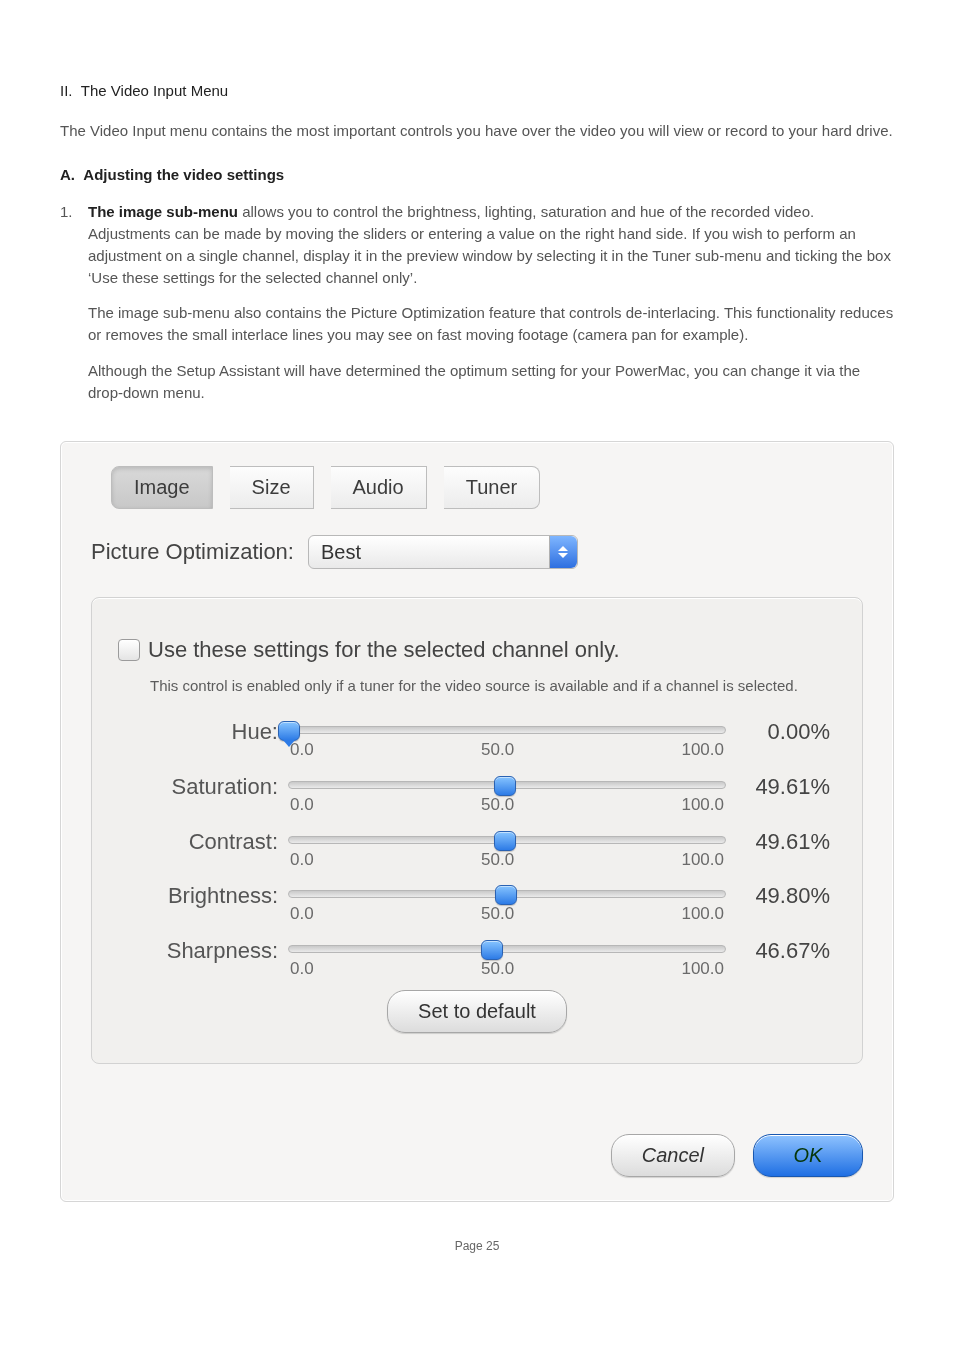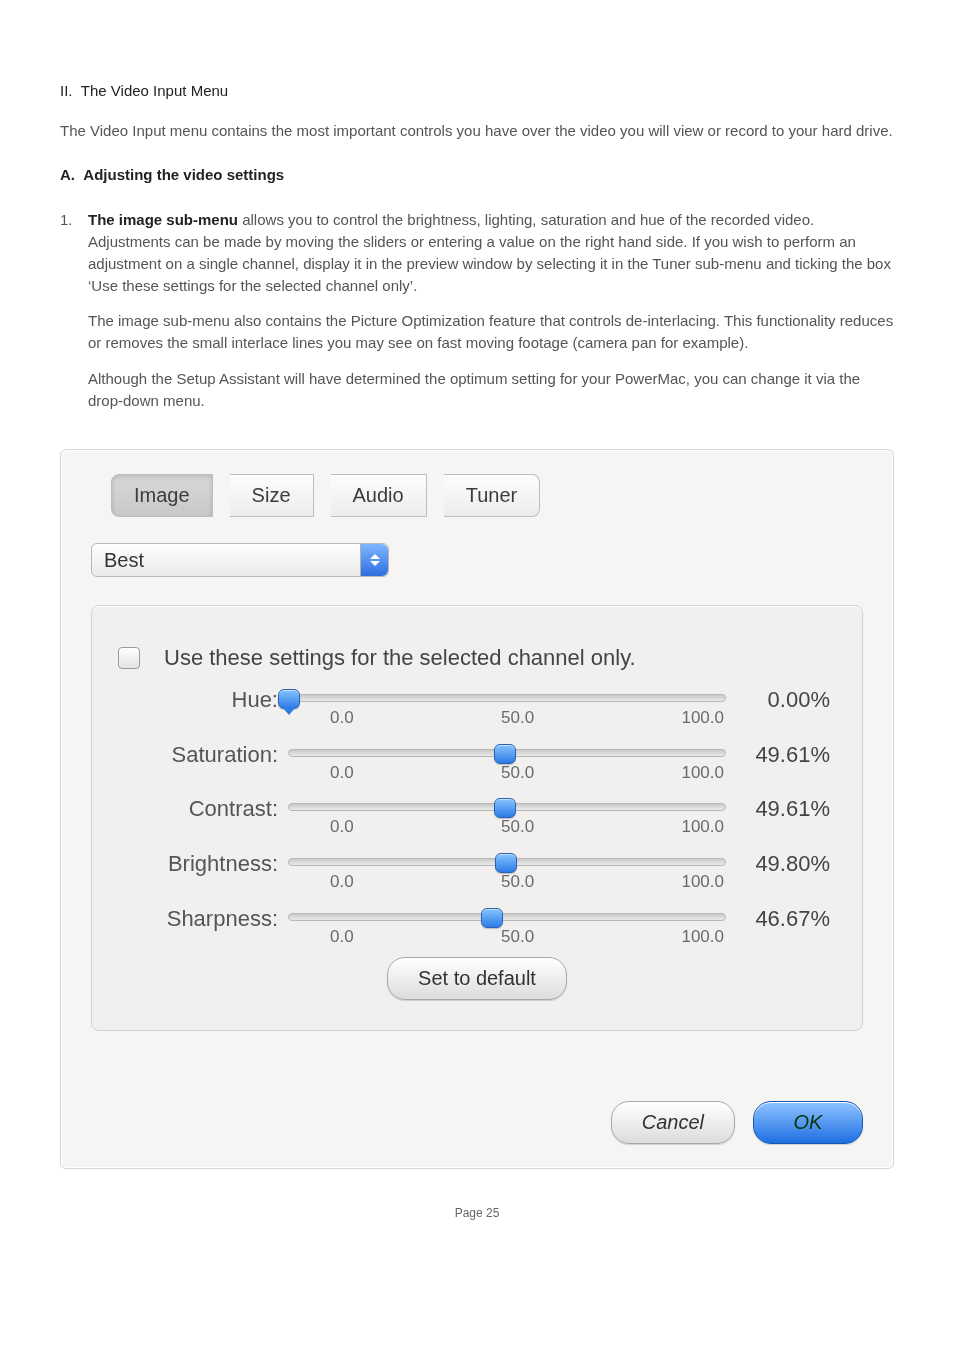--- a/index.html
+++ b/index.html
@@ -17,21 +17,21 @@
     color: #222;
     margin-bottom: 18px;
   }
   .body-text {
     margin-bottom: 22px;
     color: #555;
   }
   .subheading {
     font-weight: bold;
     color: #222;
-    margin-bottom: 24px;
+    margin-bottom: 16px;
   }
   .list-item {
     display: flex;
     margin-bottom: 14px;
   }
   .list-num {
     width: 28px;
     flex-shrink: 0;
     color: #555;
   }
@@ -84,21 +84,21 @@
     display: flex;
     align-items: center;
     gap: 14px;
     margin-bottom: 28px;
     font-size: 22px;
     color: #444;
   }
   .aqua-select {
     display: inline-flex;
     align-items: center;
-    width: 298px;
+    width: 270px;
     height: 34px;
     border-radius: 6px;
     border: 1px solid #b8b8b8;
     background: linear-gradient(#ffffff,#e9e9e9);
     position: relative;
     padding: 0 12px;
     font-size: 20px;
     color: #333;
   }
   .aqua-select .stepper {
@@ -117,21 +117,21 @@
     content: ""; width: 0; height: 0;
     border-left: 5px solid transparent;
     border-right: 5px solid transparent;
   }
   .aqua-select .stepper::before { border-bottom: 5px solid #fff; }
   .aqua-select .stepper::after  { border-top: 5px solid #fff; }
 
   .checkbox-row {
     display: flex;
     align-items: center;
-    gap: 24px;
+    gap: 8px;
     font-size: 22px;
     color: #444;
     margin: 18px 0 10px 0;
   }
   .aqua-checkbox {
     width: 22px; height: 22px;
     border-radius: 4px;
     border: 1px solid #9b9b9b;
     background: linear-gradient(#ffffff,#e4e4e4);
     box-shadow: inset 0 1px 0 #fff;
@@ -184,21 +184,20 @@
     border-left: 6px solid transparent;
     border-right: 6px solid transparent;
     border-top: 7px solid #2d7be6;
   }
   .slider-ticks {
     display: flex;
     justify-content: space-between;
     font-size: 17px;
     color: #6a6a6a;
     padding: 0 2px;
-    margin-left: 40px;
   }
   .slider-value {
     font-size: 22px;
     color: #444;
     text-align: right;
     padding-right: 6px;
   }
 
   .default-button-wrap {
     display: flex;
@@ -260,31 +259,33 @@
 <div class="dialog">
 
   <div class="tabstrip">
     <div class="tab first active">Image</div>
     <div class="tab">Size</div>
     <div class="tab">Audio</div>
     <div class="tab last">Tuner</div>
   </div>
 
   <div class="row">
+    <span>Picture Optimization:</span>
     <div class="aqua-select">
       <span>Best</span>
       <span class="stepper"></span>
     </div>
   </div>
 
   <div class="inner-panel">
     <div class="checkbox-row">
       <div class="aqua-checkbox"></div>
       <span>Use these settings for the selected channel only.</span>
     </div>
+    <div class="hint">This control is enabled only if a tuner for the video source is available and if a channel is selected.</div>
 
     <div class="slider-row">
       <div class="slider-label">Hue:</div>
       <div class="slider-track-wrap">
         <div class="slider-track">
           <div class="slider-thumb down" style="left:0%"></div>
         </div>
         <div class="slider-ticks">
           <span>0.0</span>
           <span>50.0</span>

